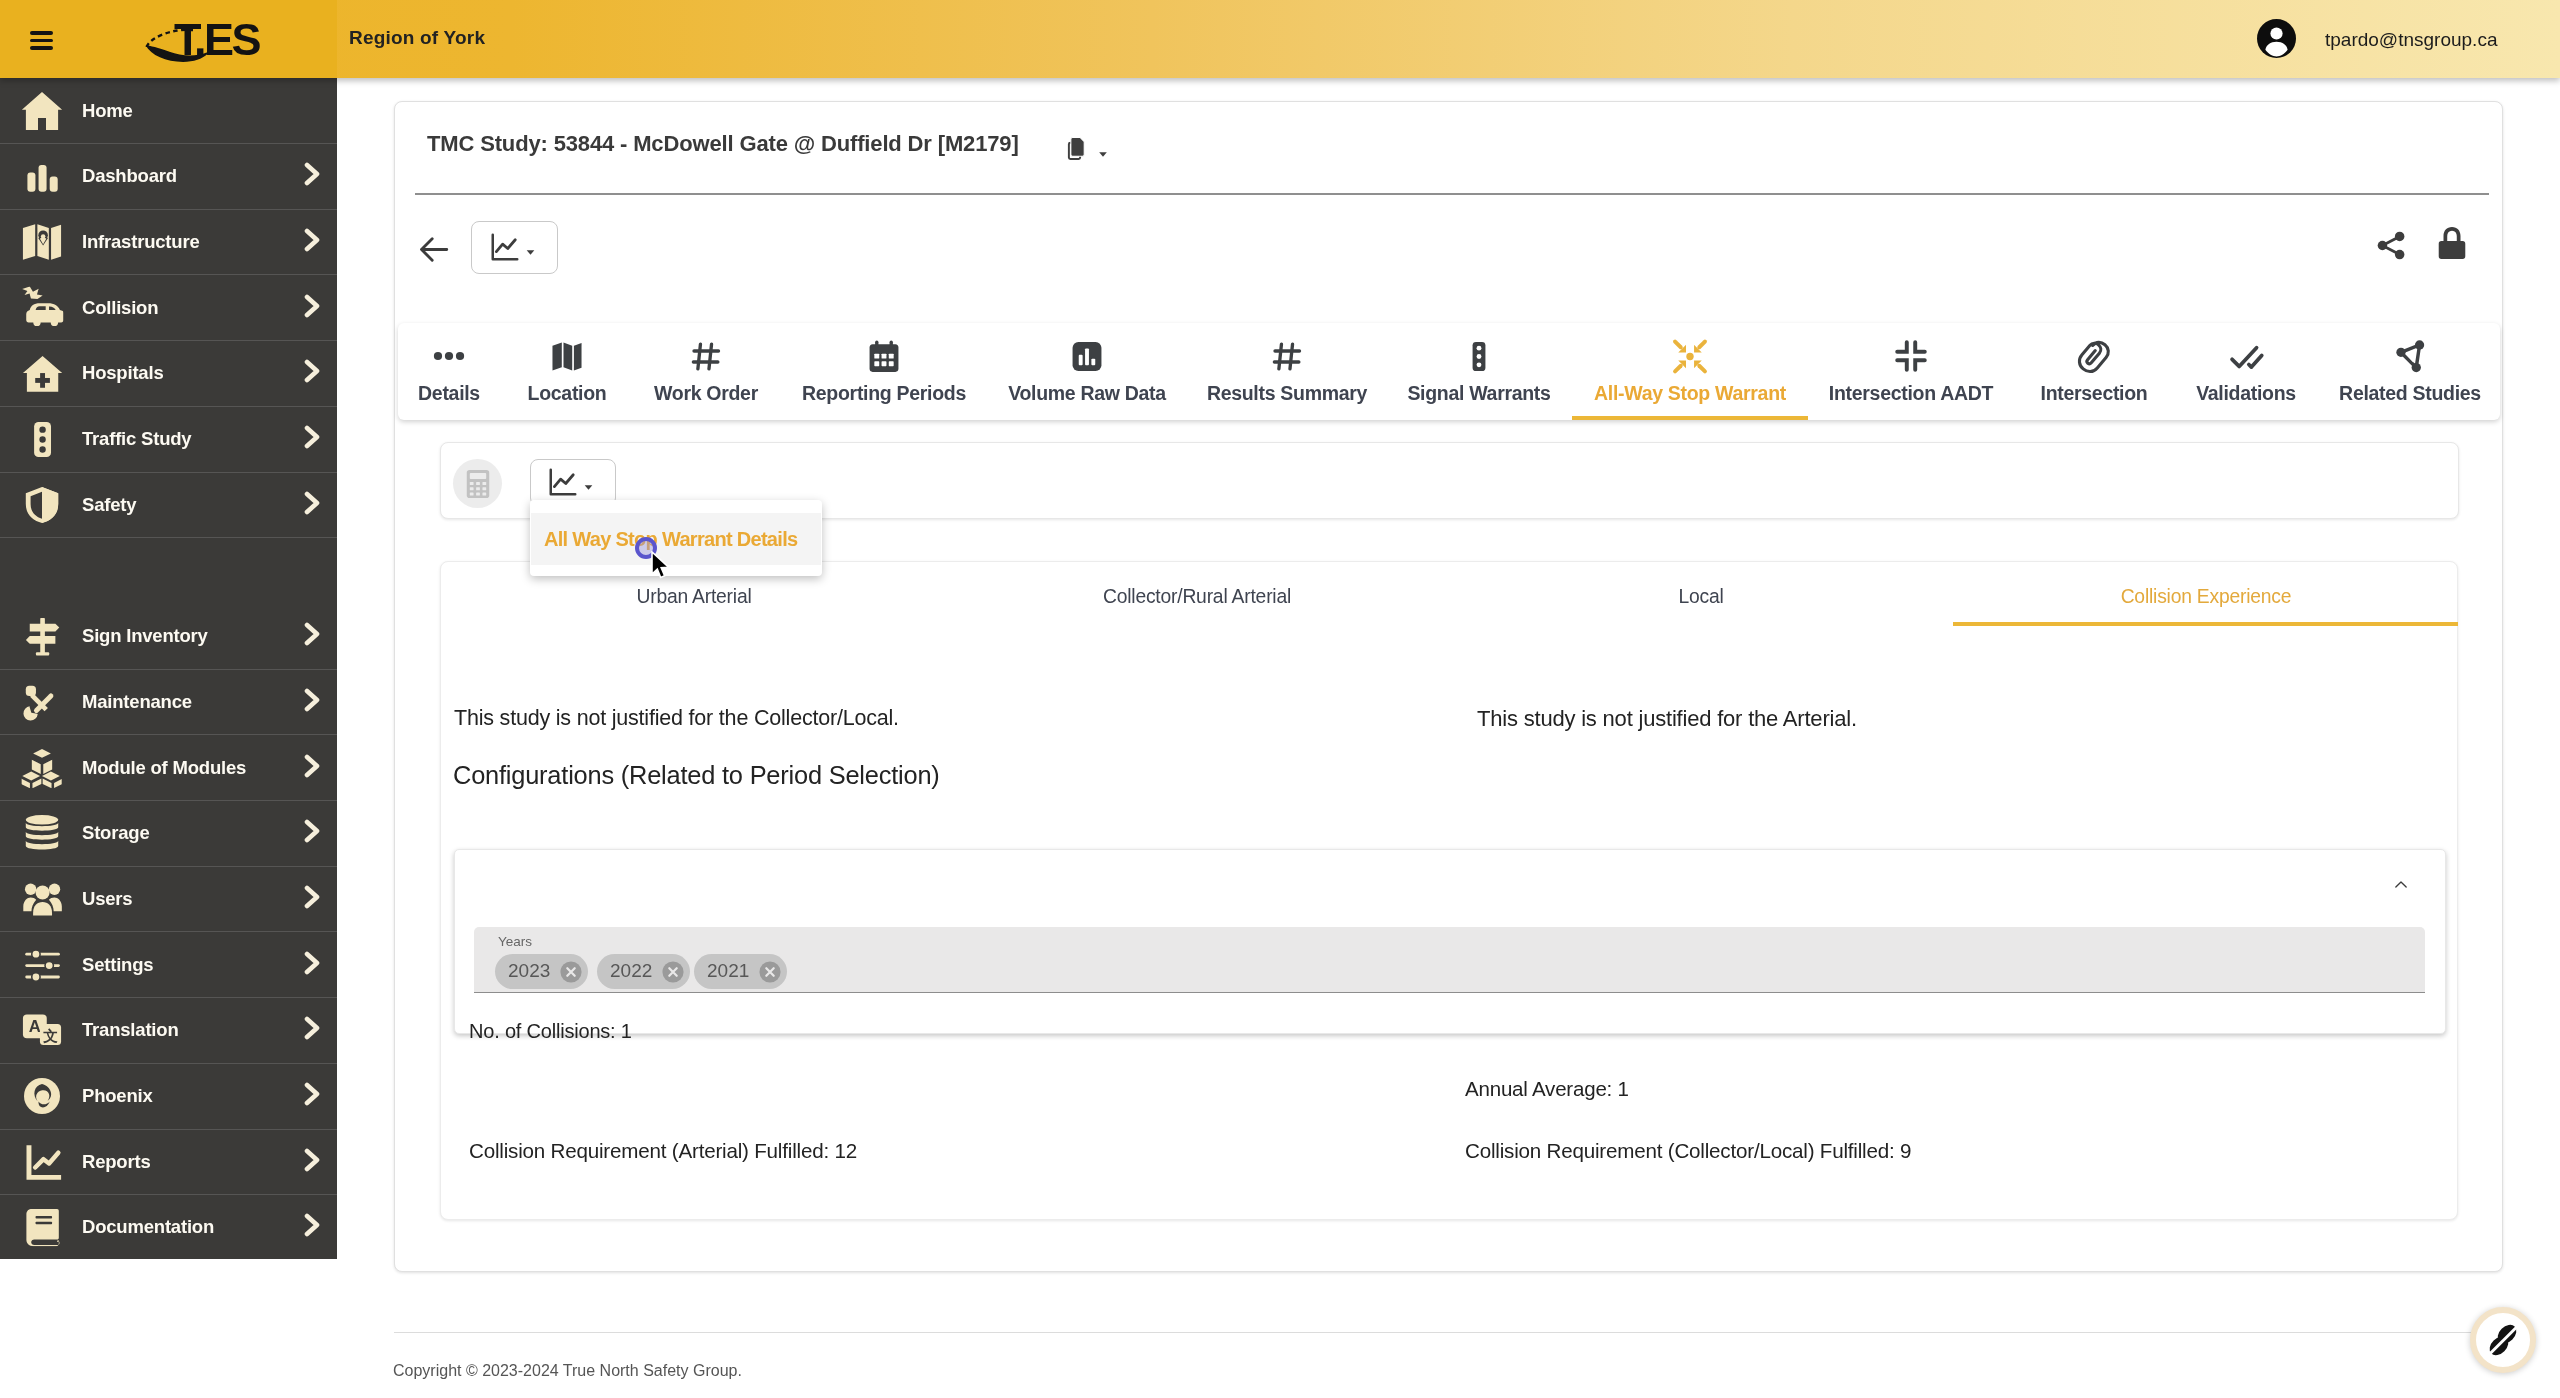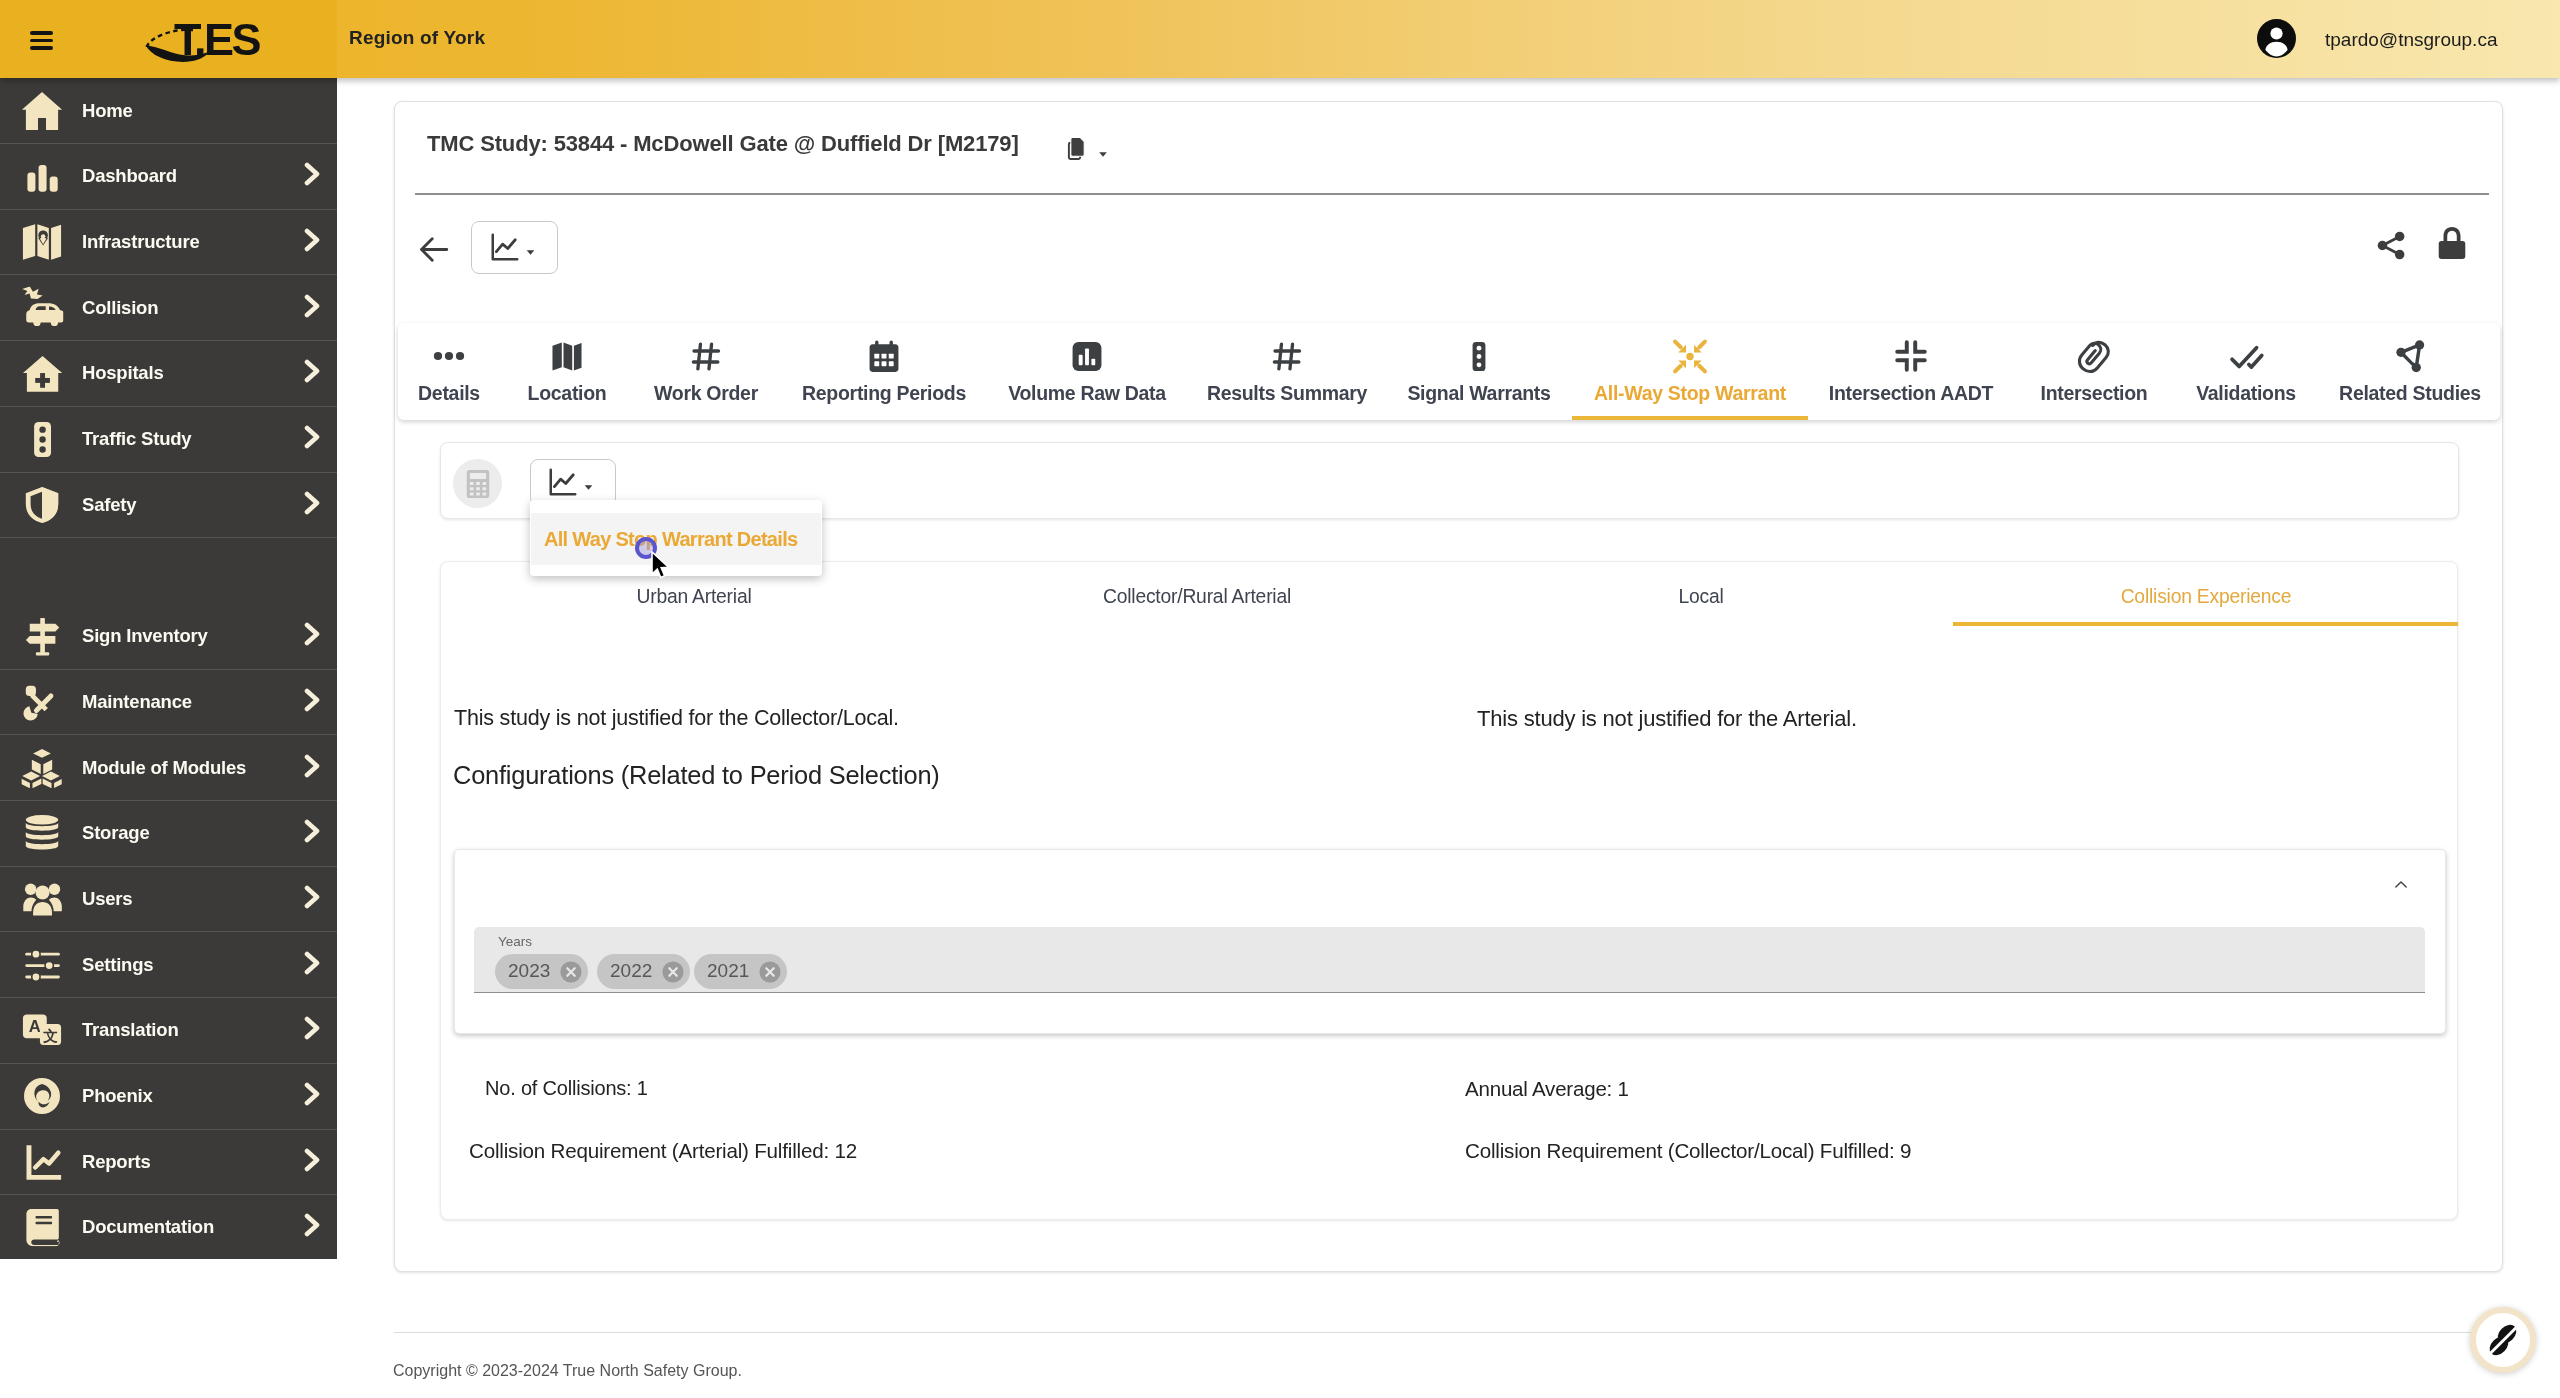--- a/index.html
+++ b/index.html
@@ -329,21 +329,21 @@
   </div>
 <div class="chip" style="left:694px; width:93px;">
     <span class="chiptext">2021</span>
     <span class="chipx"><svg width="22" height="22" viewBox="0 0 512 512">
         <circle fill="#9a9a9a" cx="256" cy="256" r="246"></circle>
         <g stroke="#e9e8e8" stroke-width="52" stroke-linecap="round">
           <path d="M170 170 L342 342 M342 170 L170 342"></path>
         </g>
       </svg></span>
   </div>
-<span class="btext" style="left:469px; top:1077px;margin-left:16px;">No. of Collisions: 1</span>
+<span class="btext" style="left:469px; top:1020px;">No. of Collisions: 1</span>
 <span class="btext" style="left:1465px; top:1077px; font-size:20.5px;">Annual Average: 1</span>
 <span class="btext" style="left:469px; top:1139px; font-size:20.6px;">Collision Requirement (Arterial) Fulfilled: 12</span>
 <span class="btext" style="left:1465px; top:1139px; font-size:20.6px;">Collision Requirement (Collector/Local) Fulfilled: 9</span>
 <div id="dropdown">
     <div id="dropitem"></div>
     <div id="droptext">All Way Stop Warrant Details</div>
   </div>
 <div class="abs" style="left:634.5px; top:536.5px; width:22px; height:22px; border-radius:50%; background:rgba(150,145,220,0.42); border:4.5px solid #5a55cd; z-index:61;"></div>
 <span class="abs" style="left:648px; top:551px; z-index:62;"><svg width="26" height="30" viewBox="0 0 26 30">
       <path d="M4 1 L4 23 L9.3 18.2 L12.7 26.5 L16.6 24.8 L13.2 16.7 L20.5 16.2 Z" fill="#000" stroke="#fff" stroke-width="1.6"></path>

